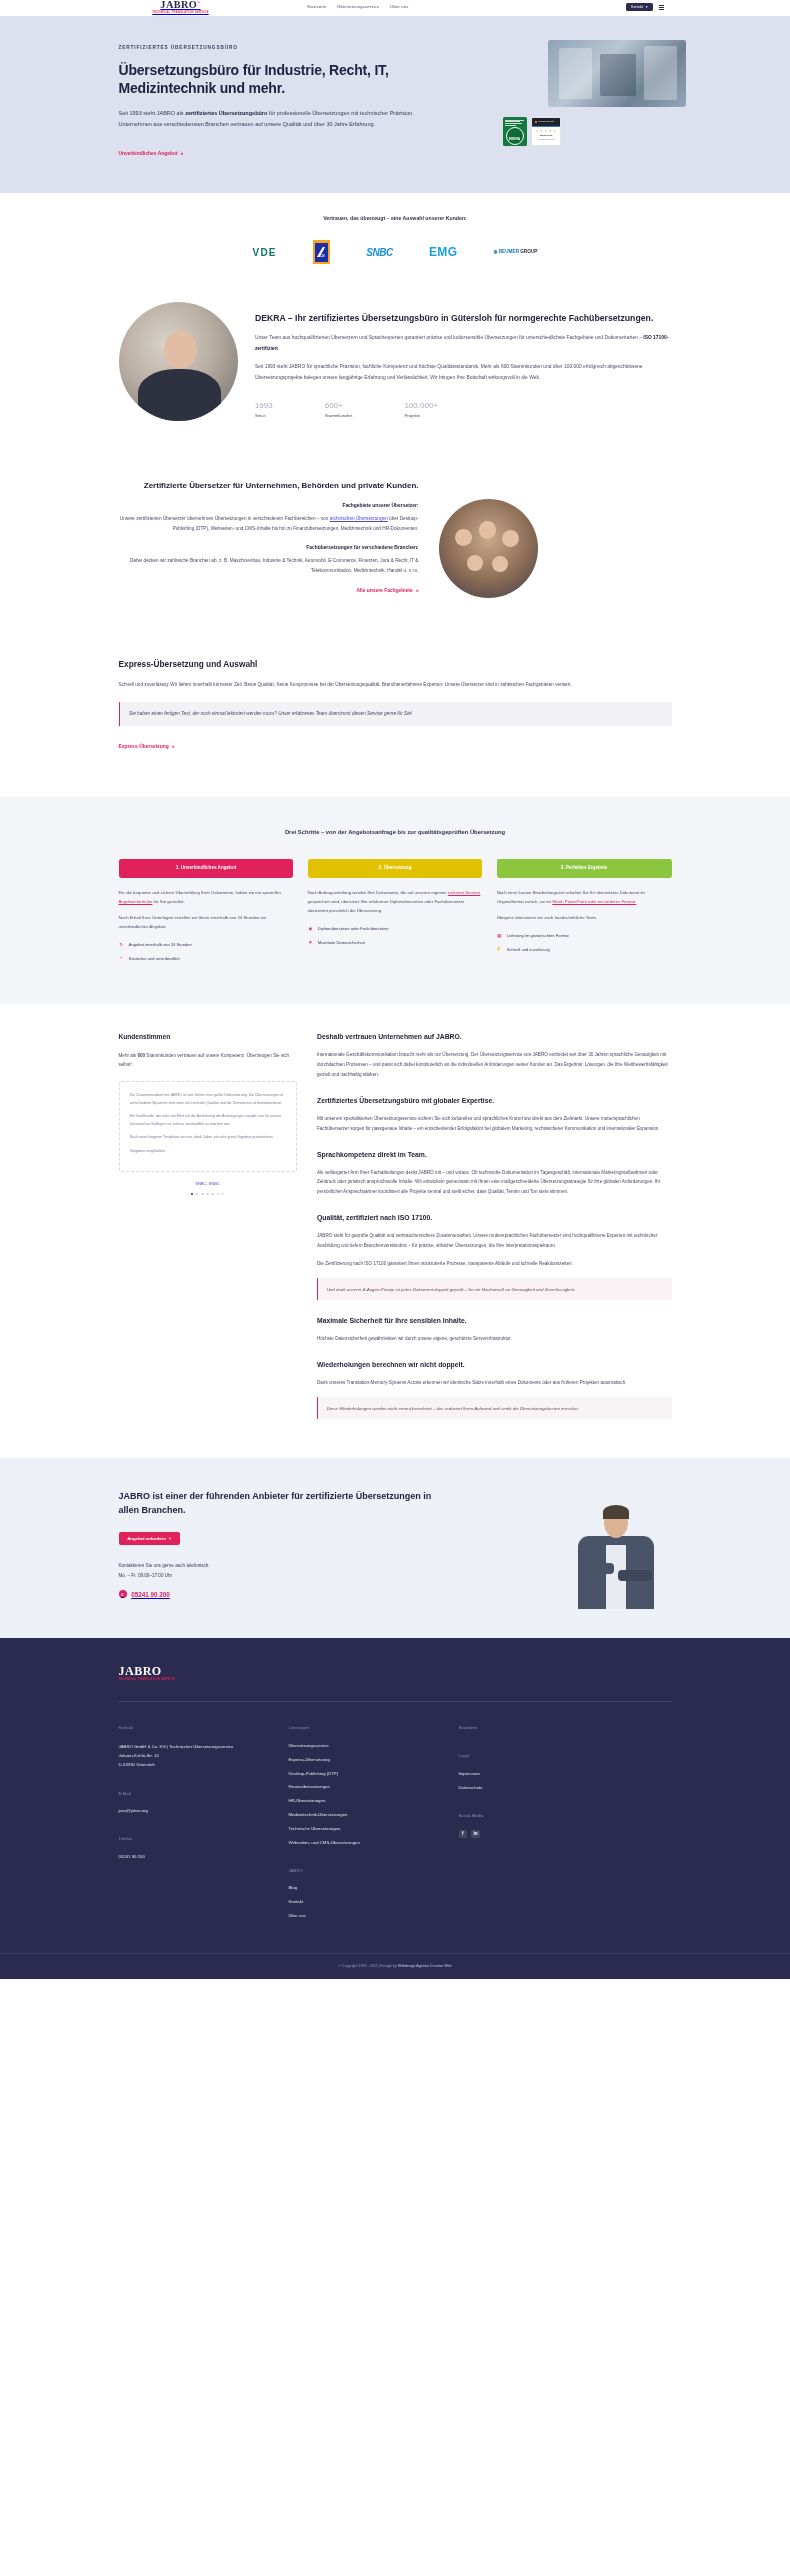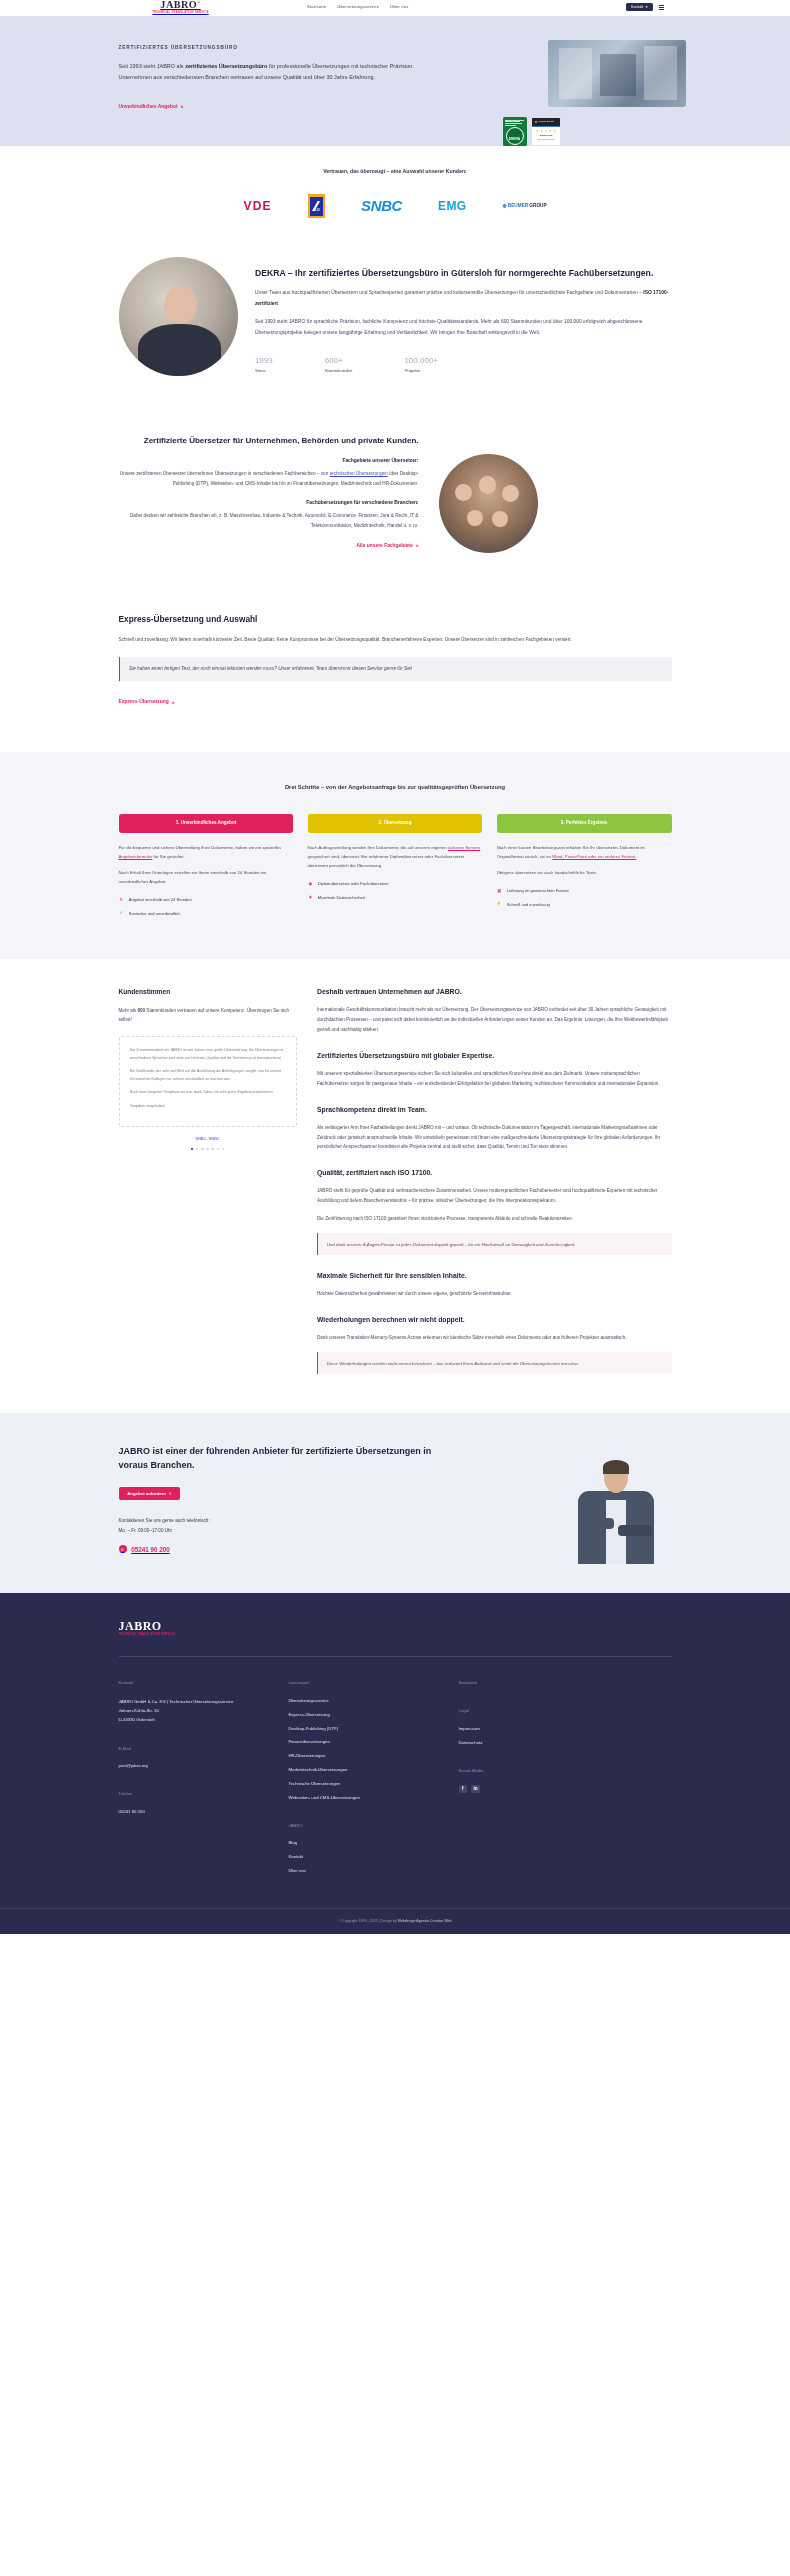--- a/index.html
+++ b/index.html
@@ -86,26 +86,26 @@
   .proven .pv-dot { width:2.4px; height:2.4px; border-radius:50%; background:#f5a623; }
   .proven .pv-bar { background:#3a77c2; height:1.6px; }
   .proven .pv-stars { color:#f5a623; font-size:2.8px; text-align:center; padding-top:1.6px; letter-spacing:0.5px; }
   .proven .pv-lbl { font-size:2.5px; font-weight:700; text-align:center; color:#20232b; }
   .proven .pv-meta { font-size:1.9px; text-align:center; color:#7b7b8c; line-height:1.6; }
 
   
   .clients { background:#fff; padding:20.5px 0 27px; text-align:center; }
   .clients .cl-title { font-size:5.2px; color:#33334d; font-weight:600; margin-bottom:17.4px; }
   .cl-row { display:flex; align-items:center; justify-content:center; gap:36px; }
-  .cl-vde { font-family:"Liberation Sans",sans-serif; font-weight:700; font-size:12px; color:#be185d; letter-spacing:1.2px; }
+  .cl-vde { font-family:"Liberation Sans",sans-serif; font-weight:700; font-size:10px; color:#0f766e; letter-spacing:1.2px; }
   .cl-aldi { width:17.4px; height:24px; background:#f5a623; border:1.1px solid #f5a623; position:relative; }
   .cl-aldi .inn { position:absolute; inset:1.6px; background:#1b2ea8; display:flex; align-items:flex-end; justify-content:center; }
   .cl-aldi .inn b { font-size:2.7px; color:#fff; margin-bottom:1.6px; }
   .cl-aldi .slash { position:absolute; left:50%; top:22%; transform:translateX(-50%) skewX(-12deg); width:6.3px; height:10.3px; background:#fff; clip-path:polygon(60% 0,100% 0,40% 100%,0 100%); }
-  .cl-snbc { font-style:italic; font-weight:700; font-size:15px; color:#1a8fd4; letter-spacing:-0.4px; }
+  .cl-snbc { font-style:italic; font-weight:700; font-size:10px; color:#1a8fd4; letter-spacing:-0.4px; }
   .cl-emg { font-weight:800; font-size:12px; color:#16a0e0; letter-spacing:0.4px; }
   .cl-beumer { font-size:4.7px; font-weight:700; color:#1d74bd; display:flex; align-items:center; gap:1.2px; }
   .cl-beumer .gr { color:#2b2b44; }
 
   
   .intro { background:#fff; padding:11px 0 35px; }
   .intro .inner { display:flex; gap:17.4px; align-items:flex-start; }
   .portrait {
     width:119px; height:119px; border-radius:50%; flex:none;
     background:radial-gradient(circle at 40% 35%, #d9d3cb 0%, #b8ada1 45%, #6c6a68 100%);
@@ -287,20 +287,21 @@
           <i></i>
           <i></i>
         </span>
     </div>
   </header>
 
   <section class="hero">
     <div class="inner">
       <div class="hero-left">
         <div class="eyebrow">ZERTIFIZIERTES ÜBERSETZUNGSBÜRO</div>
+        <h1>Übersetzungsbüro für Industrie, Recht, IT, Medizintechnik und mehr.</h1>
         <p><span>Seit 1993 steht JABRO als </span><b>zertifiziertes Übersetzungsbüro</b><span> für professionelle Übersetzungen mit technischer Präzision. Unternehmen aus verschiedensten Branchen vertrauen auf unsere Qualität und über 30 Jahre Erfahrung.</span></p>
         <a class="link-pink" href="#">
           <span>Unverbindliches Angebot</span>
           <span class="chev">»</span>
         </a>
       </div>
       <div class="hero-right">
         <div class="hero-photo">
           <span class="pw p1"></span>
             <span class="pw p2"></span>
@@ -522,21 +523,21 @@
         <p>Dank unseres Translation-Memory-Systems Across erkennen wir identische Sätze innerhalb eines Dokuments oder aus früheren Projekten automatisch.</p>
         <div class="tr-quote">Diese Wiederholungen werden nicht erneut berechnet – das reduziert Ihren Aufwand und senkt die Übersetzungskosten messbar.</div>
       </div>
 
     </div>
   </section>
 
   <section class="cta">
     <div class="inner">
       <div class="cta-left">
-        <h2>JABRO ist einer der führenden Anbieter für zertifizierte Übersetzungen in voraus Branchen.</h2>
+        <h2>JABRO ist einer der führenden Anbieter für zertifizierte Übersetzungen in allen Branchen.</h2>
         <button class="btn-pink">
           <span>Angebot anfordern</span>
           <span>»</span>
         </button>
         <div class="ct-txt">Kontaktieren Sie uns gerne auch telefonisch:</div>
         <div class="ct-txt" style="margin-top:0">Mo. – Fr. 09:00–17:00 Uhr</div>
         <a class="phone" href="#">
           <span class="pc">✆</span>
           <span class="pn">05241 90 200</span>
         </a>

